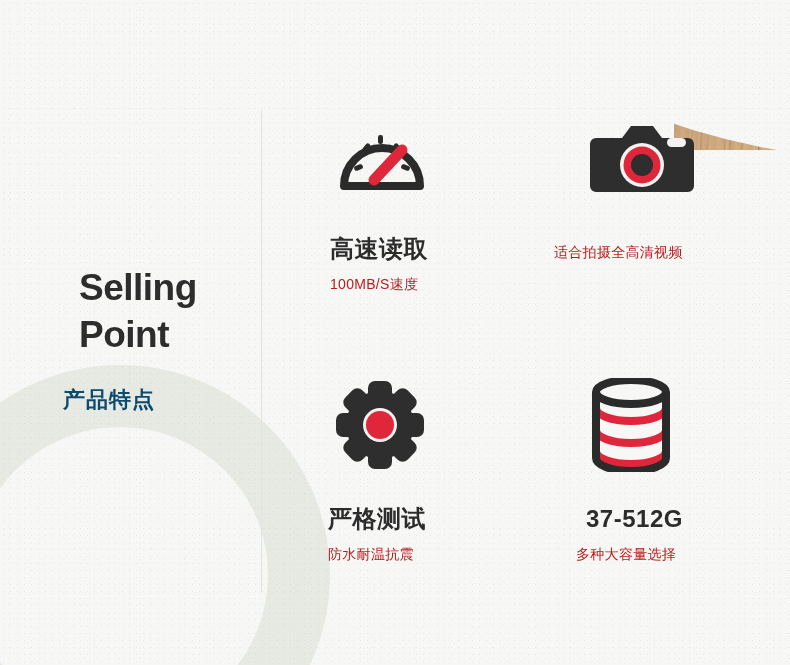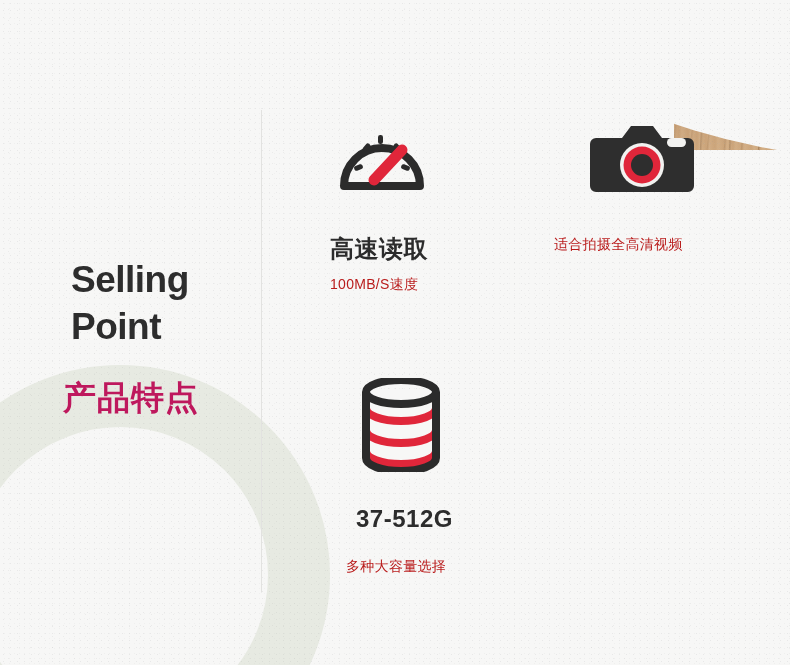--- a/index.html
+++ b/index.html
@@ -120,28 +120,28 @@
     left: 63px;
     top: 248px;
     width: 190px;
   }
   .heading-en {
     font-size: 37px;
     font-weight: bold;
     line-height: 1.28;
     color: #2d2d2d;
     letter-spacing: -0.5px;
-    margin: 8px;
+    margin: 16px;
     white-space: pre-line;
   }
   .heading-cn {
     margin: 30px 0 0 0;
-    font-size: 33px;
+    font-size: 22px;
     font-weight: bold;
-    color: #be185d;
+    color: #0c4a6e;
     letter-spacing: 1px;
     line-height: 1;
   }
 
   
   .features {
     position: absolute;
     left: 300px;
     top: 105px;
     width: 470px;
@@ -180,24 +180,24 @@
     letter-spacing: 0.3px;
     margin: 0;
   }
   
   .feature.col2 .feature-icon { padding-left: 18px; }
 
   .f-gauge .feature-title,
   .f-gauge .feature-sub { margin-left: 2px; }
 
   .f-uhs .feature-title { margin-left: -14px; }
-  .f-uhs .feature-sub { margin-left: -18px; }
+  .f-uhs .feature-sub { margin-left: -18px; margin-top: 8px; }
 
   .f-cap .feature-title { margin-left: 14px; }
-  .f-cap .feature-sub { margin-left: 4px; margin-top: 12px; }
+  .f-cap .feature-sub { margin-left: 4px; }
 </style>
 </head>
 <body>
 
 <div id="stage">
 
   <div class="wood">
     <div class="grain" style="left:18px;  top:14px;  width:16px;"></div>
     <div class="grain" style="left:62px;  top:30px;  width:11px;"></div>
     <div class="grain" style="left:108px; top:9px;   width:14px;"></div>
@@ -252,20 +252,37 @@
           <path d="M6 26 h26 l9 -12 h22 l9 12 h26 a6 6 0 0 1 6 6 v42 a6 6 0 0 1 -6 6 h-92 a6 6 0 0 1 -6 -6 v-42 a6 6 0 0 1 6 -6 z" fill="#2e2e2e"></path>
           <rect x="77" y="26" width="19" height="9" rx="4.5" fill="#f2f2f0"></rect>
           <circle cx="52" cy="53" r="22" fill="#f2f2f0"></circle>
           <circle cx="52" cy="53" r="18.5" fill="#e0263a"></circle>
           <circle cx="52" cy="53" r="11" fill="#2e2e2e"></circle>
         </svg>
       </div>
       <div class="feature-sub">适合拍摄全高清视频</div>
     </div>
 
+    <div class="feature f-gear">
+      <div class="feature-icon">
+        <svg width="92" height="90" viewBox="0 0 92 90" aria-hidden="true">
+          <g fill="#2e2e2e">
+            <rect x="34" y="1" width="24" height="88" rx="7"></rect>
+            <rect x="34" y="1" width="24" height="88" rx="7" transform="rotate(45 46 45)"></rect>
+            <rect x="34" y="1" width="24" height="88" rx="7" transform="rotate(90 46 45)"></rect>
+            <rect x="34" y="1" width="24" height="88" rx="7" transform="rotate(135 46 45)"></rect>
+            <circle cx="46" cy="45" r="34"></circle>
+          </g>
+          <circle cx="46" cy="45" r="17" fill="#f2f2f0"></circle>
+          <circle cx="46" cy="45" r="14" fill="#e0263a"></circle>
+        </svg>
+      </div>
+      <div class="feature-title">严格测试</div>
+      <div class="feature-sub">防水耐温抗震</div>
+    </div>
 
     <div class="feature col2 f-cap">
       <div class="feature-icon">
         <svg width="82" height="94" viewBox="0 0 82 94" aria-hidden="true">
           <path d="M6 14 v66 a35 13 0 0 0 70 0 v-66 z" fill="#f7f7f6"></path>
           <path d="M6 30 a35 13 0 0 0 70 0" fill="none" stroke="#e0263a" stroke-width="8"></path>
           <path d="M6 52 a35 13 0 0 0 70 0" fill="none" stroke="#e0263a" stroke-width="8"></path>
           <path d="M6 73 a35 13 0 0 0 70 0" fill="none" stroke="#e0263a" stroke-width="8"></path>
           <path d="M6 14 v66 a35 13 0 0 0 70 0 v-66" fill="none" stroke="#2b2b2b" stroke-width="8"></path>
           <ellipse cx="41" cy="14" rx="35" ry="12" fill="none" stroke="#2b2b2b" stroke-width="8"></ellipse>

